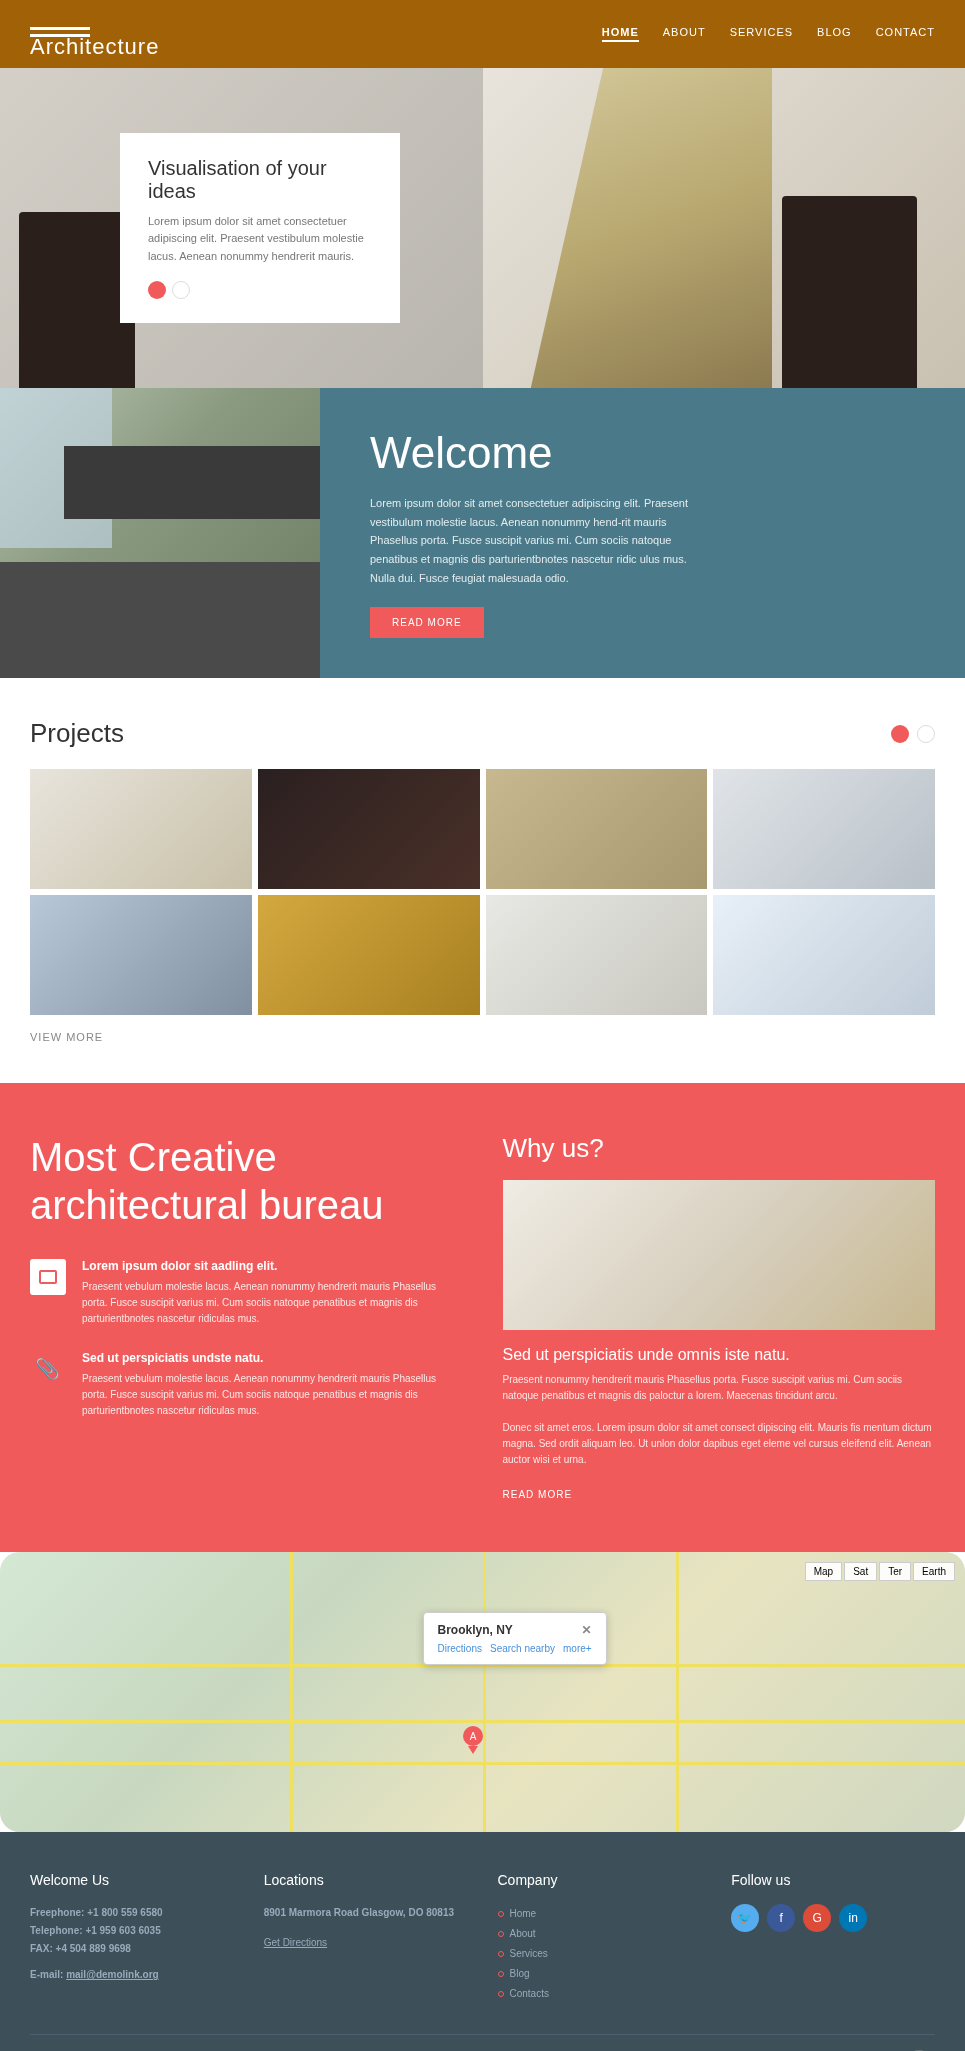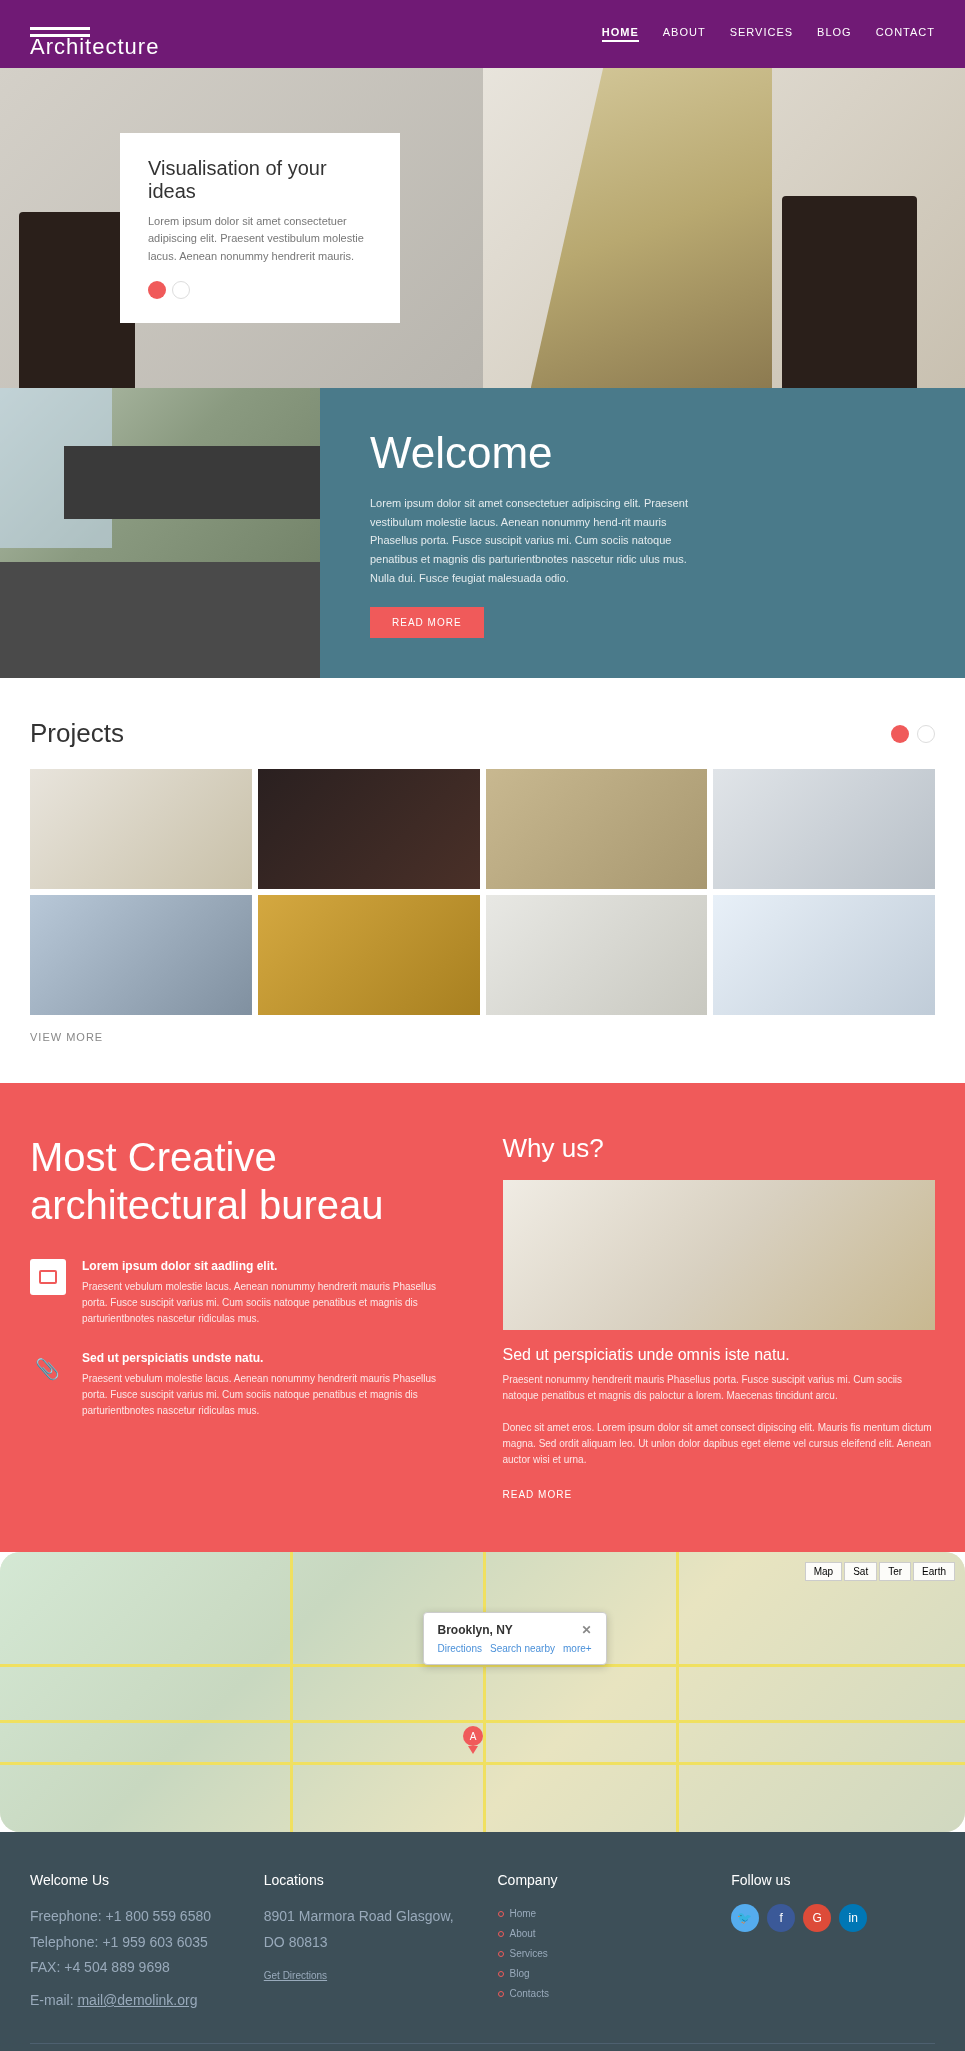--- a/index.html
+++ b/index.html
@@ -1,20 +1,20 @@
 <!DOCTYPE html>
 <html><head>
   <meta charset="utf-8">
   <style>
     * { margin: 0; padding: 0; box-sizing: border-box; }
     body { font-family: Arial, sans-serif; width: 965px; background: #fff; }
 
     
     .header {
-      background: #701a75;
+      background: #a16207;
       display: flex;
       align-items: center;
       justify-content: space-between;
       padding: 0 30px;
       height: 68px;
     }
     .header-logo {
       color: #fff;
       font-size: 22px;
       font-weight: 300;
@@ -478,23 +478,24 @@
       gap: 30px;
       margin-bottom: 30px;
     }
     .footer-col-title {
       font-size: 14px;
       color: #fff;
       font-weight: 400;
       margin-bottom: 16px;
     }
     .footer-text {
-      font-size: 14px;
+      font-size: 10px;
       line-height: 1.8;
       color: #9ab;
+      font-weight: bold;
     }
     .footer-link {
       display: flex;
       align-items: center;
       gap: 6px;
       font-size: 10px;
       color: #9ab;
       line-height: 2;
     }
     .footer-link-dot {

